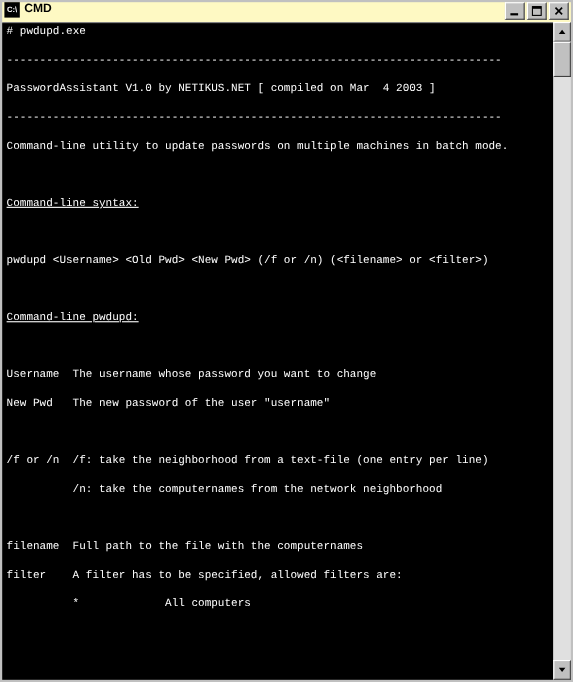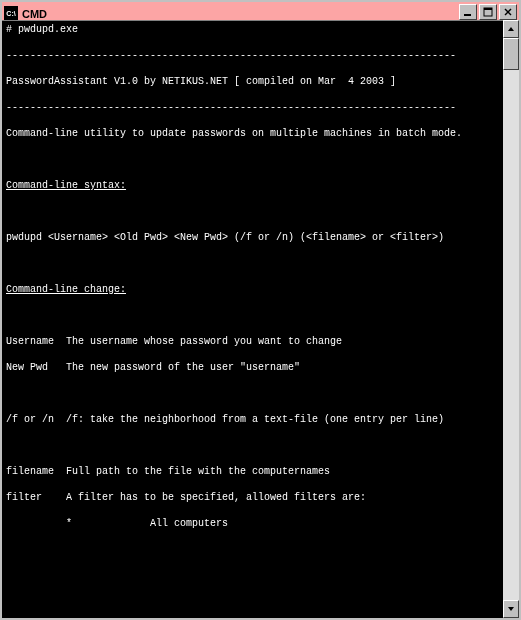--- a/index.html
+++ b/index.html
@@ -1,17 +1,17 @@
 <!DOCTYPE html>
 <html><head>
 <meta charset="utf-8">
 <style>
   html,body{margin:0;padding:0;font-family:"MS Sans Serif",Tahoma,Arial,sans-serif;font-size:11px;background:#fff}
   .window{width:521px;height:620px;background:#c0c0c0;border:2px solid #c0c0c0;box-sizing:border-box;display:flex;flex-direction:column;position:relative}
-  .titlebar{height:18px;background:#fca5a5;display:flex;align-items:flex-end;padding:0 2px;border-bottom:1px solid #808080}
+  .titlebar{height:18px;background:#fef9c3;display:flex;align-items:flex-start;padding:0 2px;border-bottom:1px solid #808080}
   .titlebar .icon{width:14px;height:14px;background:#000;display:flex;align-items:center;justify-content:center;color:#fff;font-size:7px;font-weight:bold;margin-right:4px}
   .titlebar .title{font-weight:bold;font-size:11px;flex:1}
   .titlebar .btn{width:16px;height:14px;margin-left:2px;background:#c0c0c0;border:1px solid #fff;border-right-color:#404040;border-bottom-color:#404040;display:flex;align-items:center;justify-content:center;font-size:9px;font-family:Arial;cursor:pointer;line-height:1}
   .titlebar .btn svg{width:10px;height:10px}
   .client{flex:1;background:#000;color:#fff;font-family:"Lucida Console","Courier New",monospace;font-size:10px;line-height:13px;padding:2px 8px 2px 4px;overflow:hidden;position:relative;white-space:pre-wrap;word-break:break-word}
   .hr{color:#fff}
   .u{text-decoration:underline}
   .scrollbar{position:absolute;top:18px;right:0;bottom:0;width:16px;background:#c0c0c0;display:flex;flex-direction:column}
   .sb-btn{height:16px;background:#c0c0c0;border:1px solid #fff;border-right-color:#404040;border-bottom-color:#404040;display:flex;align-items:center;justify-content:center}
   .sb-track{flex:1;background:#e0e0e0;position:relative}
@@ -47,26 +47,27 @@
   <div class="client"><span class="row"><span># </span><span>pwdupd.exe</span></span>
 <span class="row hr">---------------------------------------------------------------------------</span>
 <span class="row">PasswordAssistant V1.0 by NETIKUS.NET [ compiled on Mar  4 2003 ]</span>
 <span class="row hr">---------------------------------------------------------------------------</span>
 <span class="row">Command-line utility to update passwords on multiple machines in batch mode.</span>
 <span class="row">&nbsp;</span>
 <span class="row u">Command-line syntax:</span>
 <span class="row">&nbsp;</span>
 <span class="row">pwdupd &lt;Username&gt; &lt;Old Pwd&gt; &lt;New Pwd&gt; (/f or /n) (&lt;filename&gt; or &lt;filter&gt;)</span>
 <span class="row">&nbsp;</span>
-<span class="row u">Command-line change:</span>
+<span class="row u">Command-line pwdupd:</span>
 <span class="row">&nbsp;</span>
 <span class="row">Username  The username whose password you want to change</span>
 <span class="row">New Pwd   The new password of the user "username"</span>
 <span class="row">&nbsp;</span>
 <span class="row">/f or /n  /f: take the neighborhood from a text-file (one entry per line)</span>
+<span class="row">          /n: take the computernames from the network neighborhood</span>
 <span class="row">&nbsp;</span>
 <span class="row">filename  Full path to the file with the computernames</span>
 <span class="row">filter    A filter has to be specified, allowed filters are:</span>
 <span class="row">          *             All computers</span>
 
 
 
 
 
 

